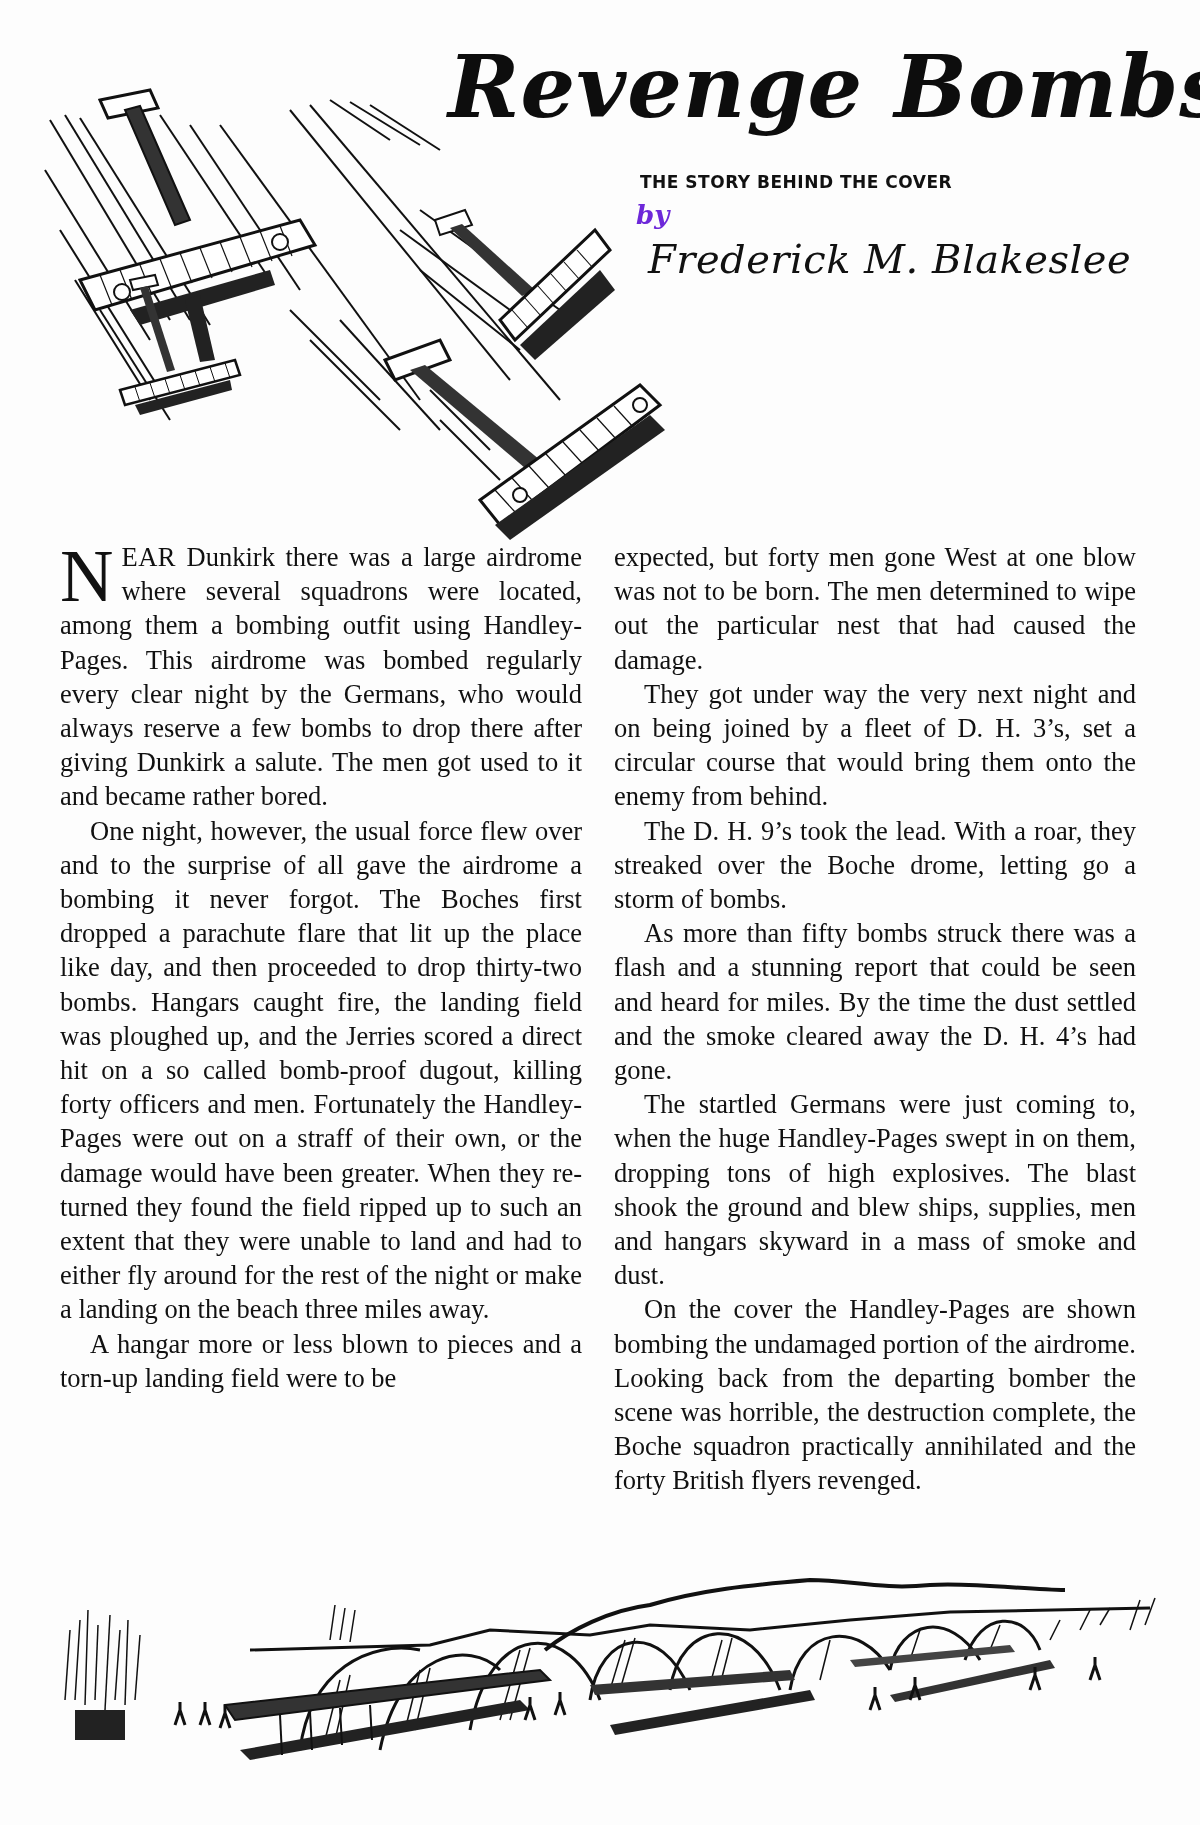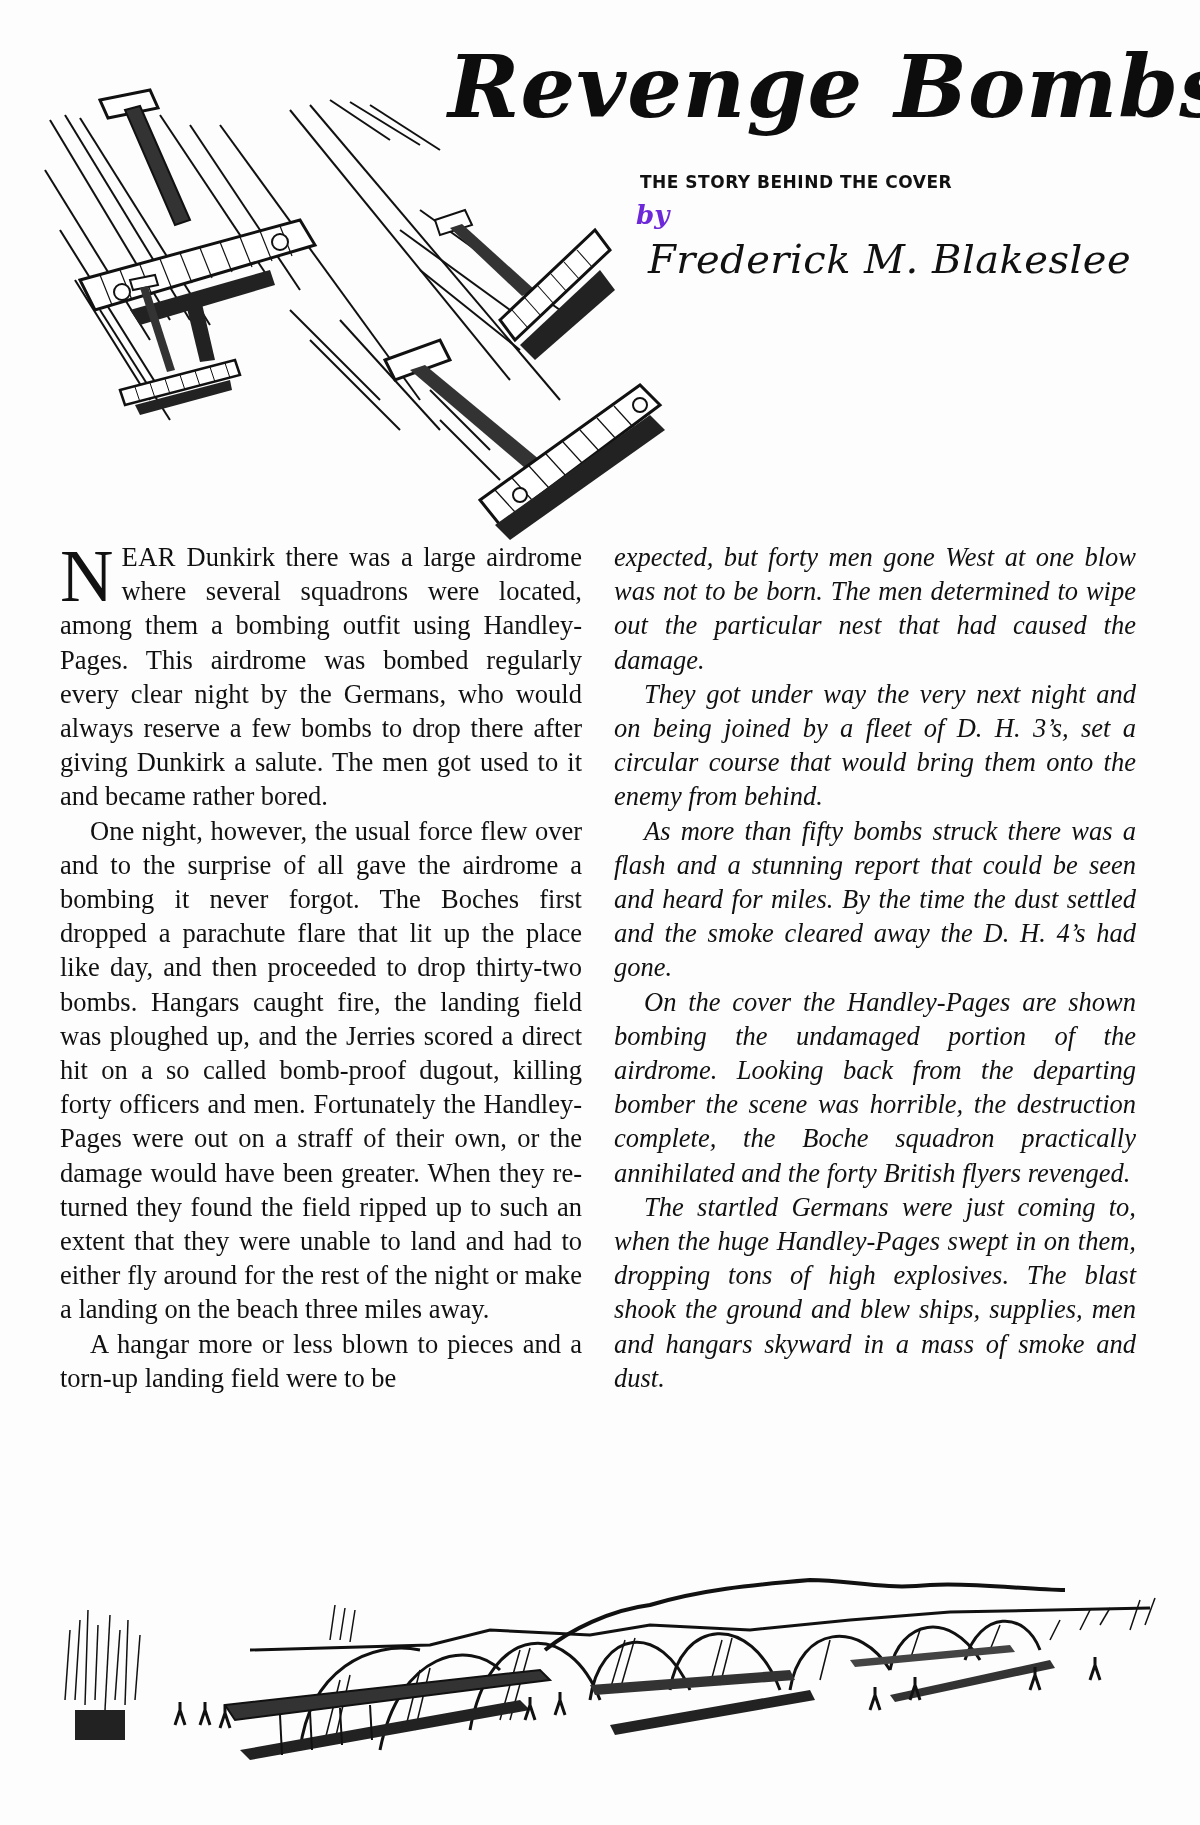--- a/index.html
+++ b/index.html
@@ -31,21 +31,21 @@
   .illus-top { position: absolute; left: 40px; top: 70px; width: 640px; height: 470px; }
   .illus-bottom { position: absolute; left: 50px; top: 1550px; width: 1110px; height: 210px; }
 
   
   .col {
     position: absolute; top: 540px; width: 522px;
     font-family: "Liberation Serif", serif; font-size: 26.5px; line-height: 34.2px;
     text-align: justify; color: #111;
   }
   .col-left { left: 60px; }
-  .col-right { left: 614px; font-style: italic; }
+  .col-right { left: 614px; }
   .col p { margin: 0; text-indent: 30px; hyphens: manual; }
   .col p.first { text-indent: 0; }
   .col p.cont { text-indent: 0; }
   .dropcap {
     float: left; font-family: "Liberation Serif", serif; font-size: 74px; line-height: 60px;
     margin: 6px 8px 0 0; padding: 0; font-weight: normal;
   }
   .smallcaps { letter-spacing: 0.5px; }
 </style>
 </head>
@@ -160,23 +160,24 @@
 
   <div class="col col-left">
     <p class="first"><span class="dropcap">N</span><span class="smallcaps">EAR</span><span> Dunkirk there was a large air­drome where several squadrons were located, among them a bombing outfit using Handley-Pages. This airdrome was bombed regularly every clear night by the Germans, who would always reserve a few bombs to drop there after giving Dunkirk a salute. The men got used to it and became rather bored.</span></p>
     <p>One night, however, the usual force flew over and to the surprise of all gave the airdrome a bombing it never forgot. The Boches first dropped a parachute flare that lit up the place like day, and then proceeded to drop thirty-two bombs. Hangars caught fire, the landing field was ploughed up, and the Jerries scored a direct hit on a so called bomb-proof dug­out, killing forty officers and men. For­tunately the Handley-Pages were out on a straff of their own, or the damage would have been greater. When they re­turned they found the field ripped up to such an extent that they were unable to land and had to either fly around for the rest of the night or make a landing on the beach three miles away.</p>
     <p>A hangar more or less blown to pieces and a torn-up landing field were to be</p>
   </div>
 
   <div class="col col-right">
     <p class="cont">expected, but forty men gone West at one blow was not to be born. The men determined to wipe out the particular nest that had caused the damage.</p>
     <p>They got under way the very next night and on being joined by a fleet of D. H. 3’s, set a circular course that would bring them onto the enemy from behind.</p>
+    <p>The D. H. 9’s took the lead. With a roar, they streaked over the Boche drome, letting go a storm of bombs.</p>
     <p>As more than fifty bombs struck there was a flash and a stunning report that could be seen and heard for miles. By the time the dust settled and the smoke cleared away the D. H. 4’s had gone.</p>
+    <p>The startled Germans were just coming to, when the huge Handley-Pages swept in on them, dropping tons of high ex­plosives. The blast shook the ground and blew ships, supplies, men and hangars skyward in a mass of smoke and dust.</p>
     <p>On the cover the Handley-Pages are shown bombing the undamaged portion of the airdrome. Looking back from the departing bomber the scene was horrible, the destruction complete, the Boche squadron practically annihilated and the forty British flyers revenged.</p>
-    <p>The startled Germans were just coming to, when the huge Handley-Pages swept in on them, dropping tons of high ex­plosives. The blast shook the ground and blew ships, supplies, men and hangars skyward in a mass of smoke and dust.</p>
   </div>
 
   <svg class="illus-bottom" viewBox="0 0 1110 210">
     <path d="M495 100 C520 80 560 60 600 55 C650 40 700 35 760 30 C800 30 830 40 880 35 C920 32 980 40 1015 40" fill="none" stroke="#111" stroke-width="4"></path>
     <path d="M200 100 L380 95 L440 80 L540 85 L600 75 L700 80 L800 70 L900 62 L1100 58" fill="none" stroke="#111" stroke-width="3"></path>
     <g stroke="#111" stroke-width="3" fill="none">
       <path d="M250 200 C260 120 320 90 370 100"></path>
       <path d="M330 200 C350 100 420 90 450 120"></path>
       <path d="M420 180 C440 70 520 70 550 150"></path>
       <path d="M540 150 C550 80 610 70 640 140"></path>

